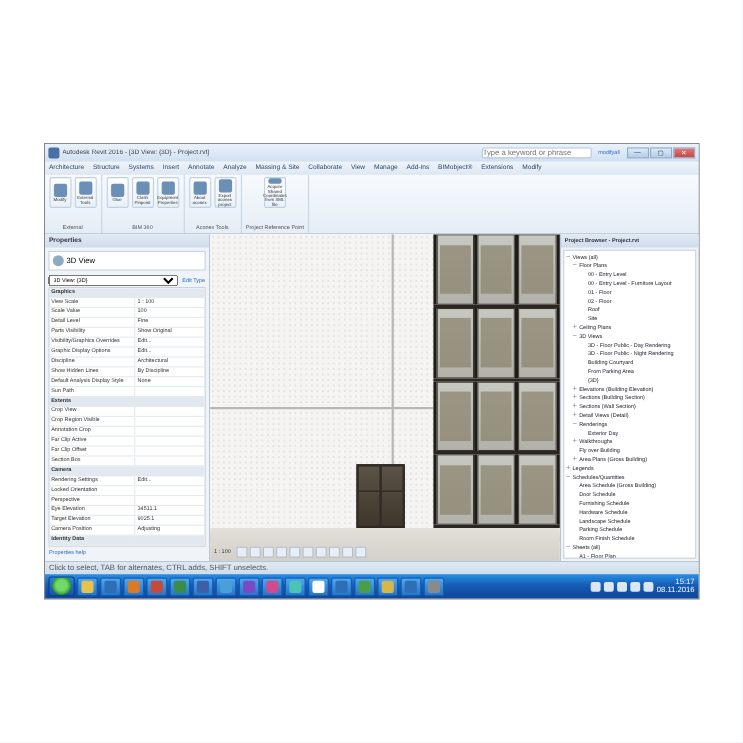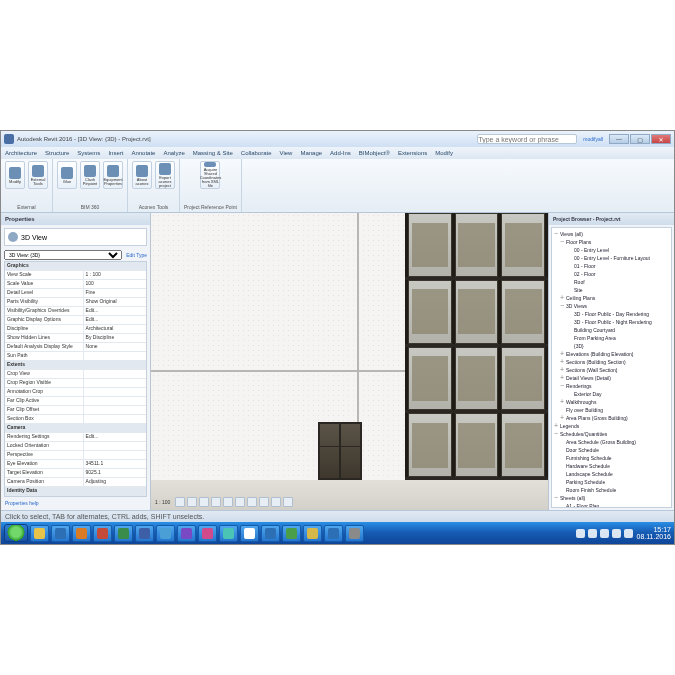--- a/index.html
+++ b/index.html
@@ -1,17 +1,17 @@
 <!DOCTYPE html>
 <html><head>
 <meta charset="utf-8">
 <style>
 *{margin:0;padding:0;box-sizing:border-box;font-family:"Segoe UI",Tahoma,sans-serif;font-size:7px;}
 body{background:#fff;width:675px;height:675px;display:flex;align-items:center;justify-content:center;}
-.frame{width:675px;height:415px;background:#e8eef5;border:1px solid #888;display:flex;flex-direction:column;position:relative;}
+.frame{width:596px;height:415px;background:#e8eef5;border:1px solid #888;display:flex;flex-direction:column;position:relative;}
 .titlebar{height:16px;background:linear-gradient(#eaf2fb,#cfe0f3);display:flex;align-items:center;padding:0 3px;}
 .titlebar .ico{width:10px;height:10px;background:#4a6fa5;border-radius:2px;margin-right:3px;}
 .titlebar .ttl{flex:1;color:#444;font-size:6px;overflow:hidden;white-space:nowrap;}
 .winbtns{display:flex;gap:1px;}
 .winbtn{width:20px;height:10px;background:linear-gradient(#dbe9f7,#b6cde5);border:1px solid #8fa9c4;display:flex;align-items:center;justify-content:center;font-size:6px;color:#333;}
 .winbtn.close{background:linear-gradient(#e17a7a,#c84444);color:#fff;}
 .menubar{height:12px;background:linear-gradient(#eff4fa,#dce7f3);display:flex;align-items:center;padding:0 4px;gap:8px;}
 .menubar span{color:#2a4a6a;font-size:6px;}
 .ribbon{height:54px;background:linear-gradient(#f7fafd,#e5edf5);display:flex;border-bottom:1px solid #b5c7d9;}
 .rgrp{border-right:1px solid #c6d5e4;padding:2px 4px;display:flex;flex-direction:column;align-items:center;justify-content:space-between;}

